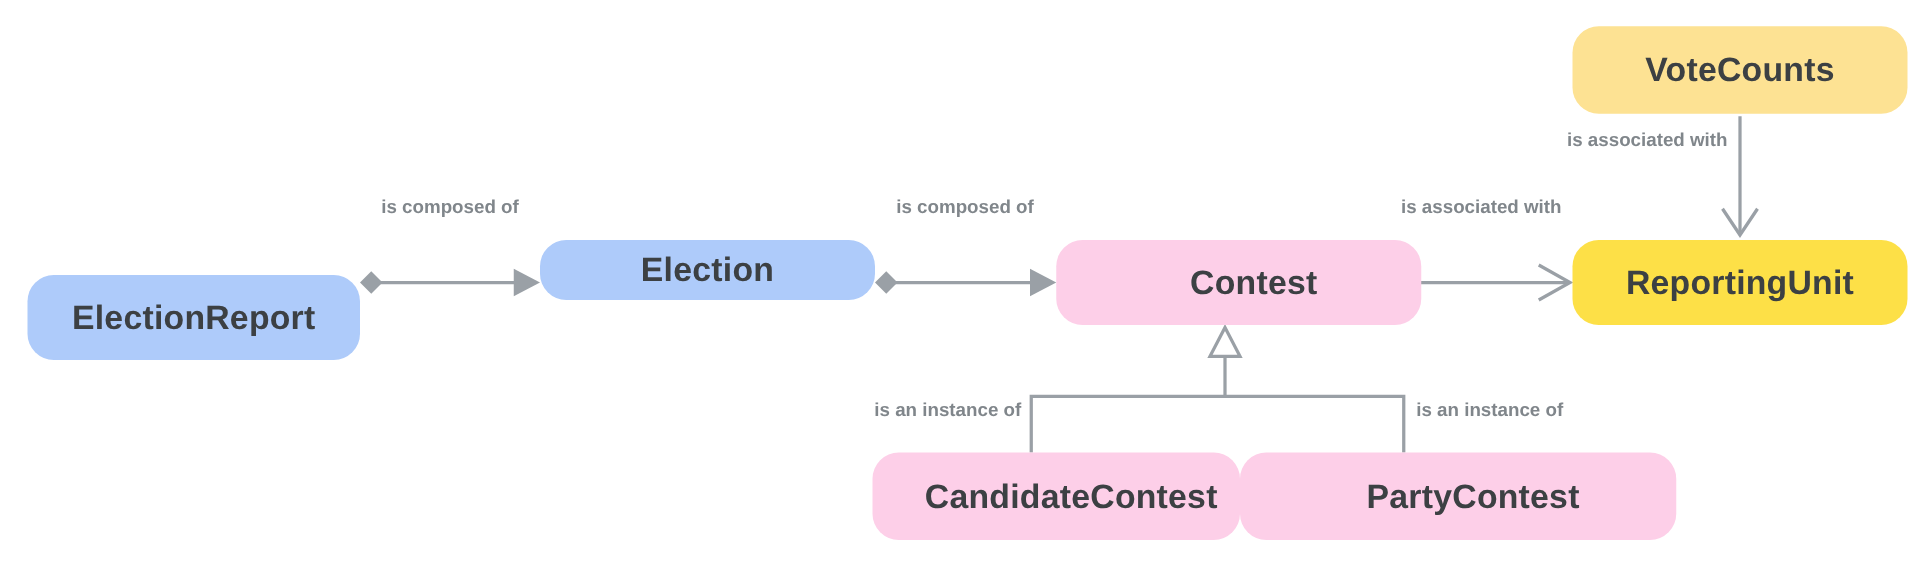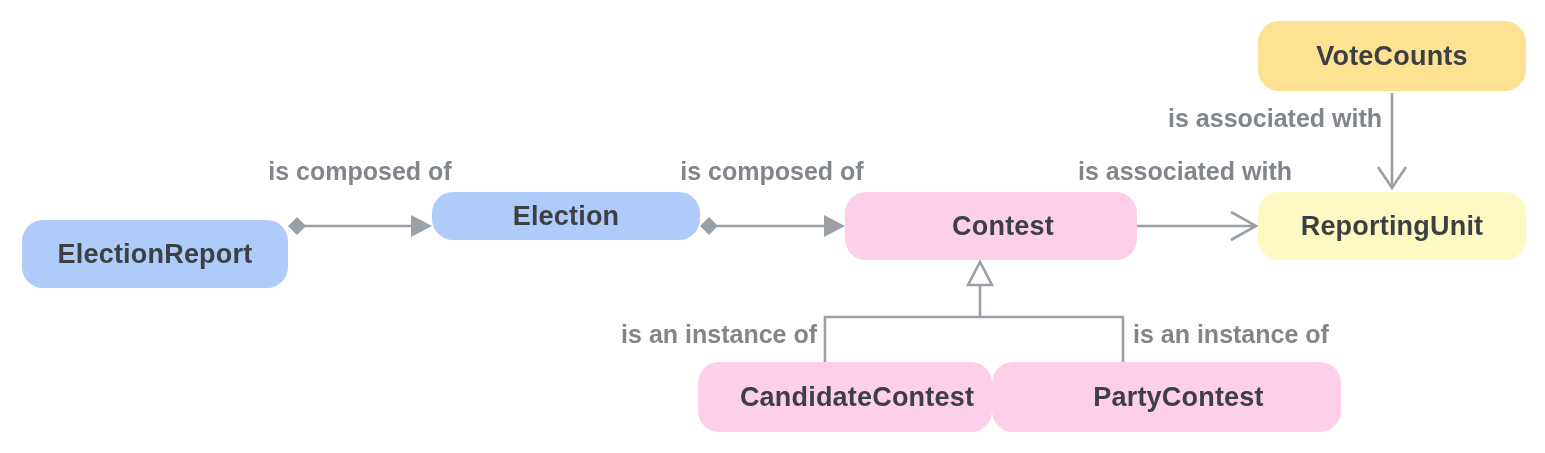--- a/index.html
+++ b/index.html
@@ -21,25 +21,25 @@
     display: flex;
     align-items: center;
     justify-content: center;
     font-weight: 700;
     font-size: 27px;
     color: #3c4043;
     letter-spacing: 0.2px;
   }
   .node-blue   { background: #aecbfa; }
   .node-pink   { background: #fdcfe8; padding-left: 24px; }
-  .node-green  { background: #fef9c3; }
+  .node-green  { background: #fde047; }
   .node-yellow { background: #fde293; }
   .edge-label {
     position: absolute;
-    font-size: 25px;
+    font-size: 15px;
     font-weight: 600;
     color: #80868b;
     white-space: nowrap;
   }
   .center-anchor { transform: translateX(-50%); }
   .right-anchor  { transform: translateX(-100%); }
   #connector-layer {
     position: absolute;
     left: 0;
     top: 0;

